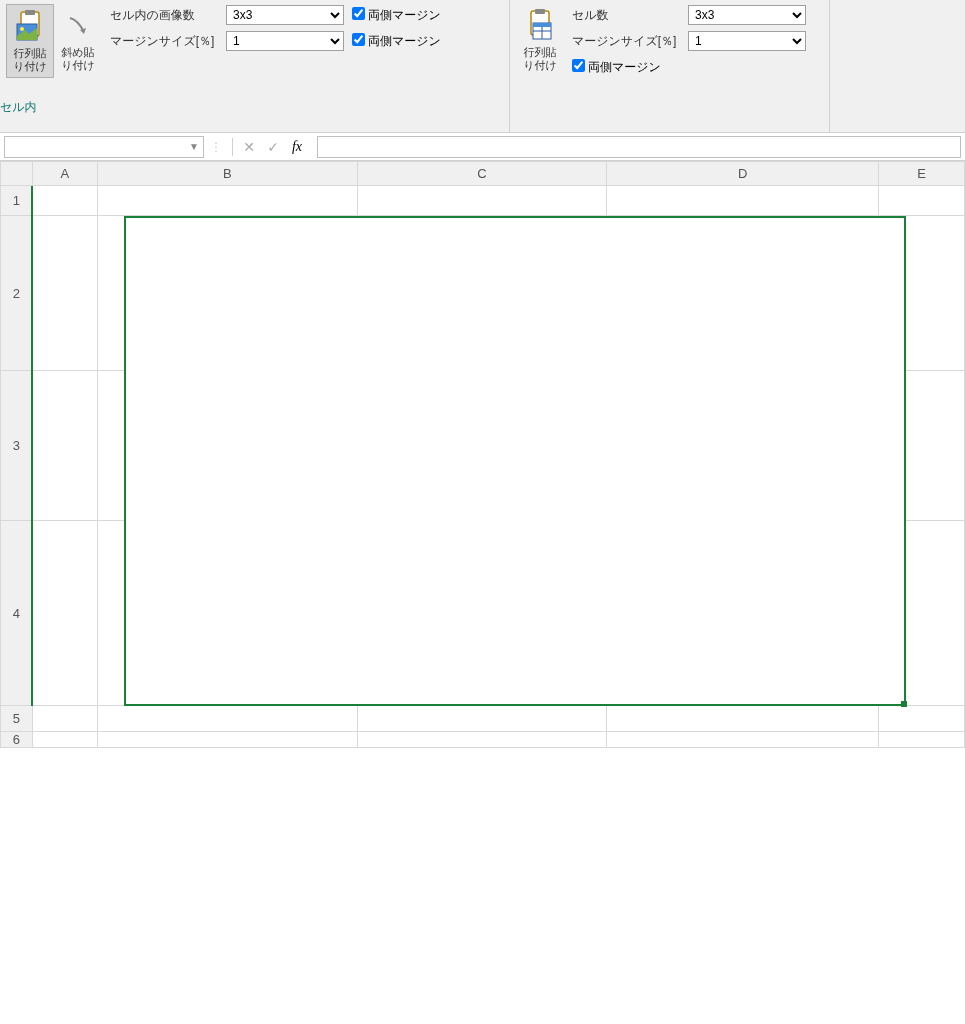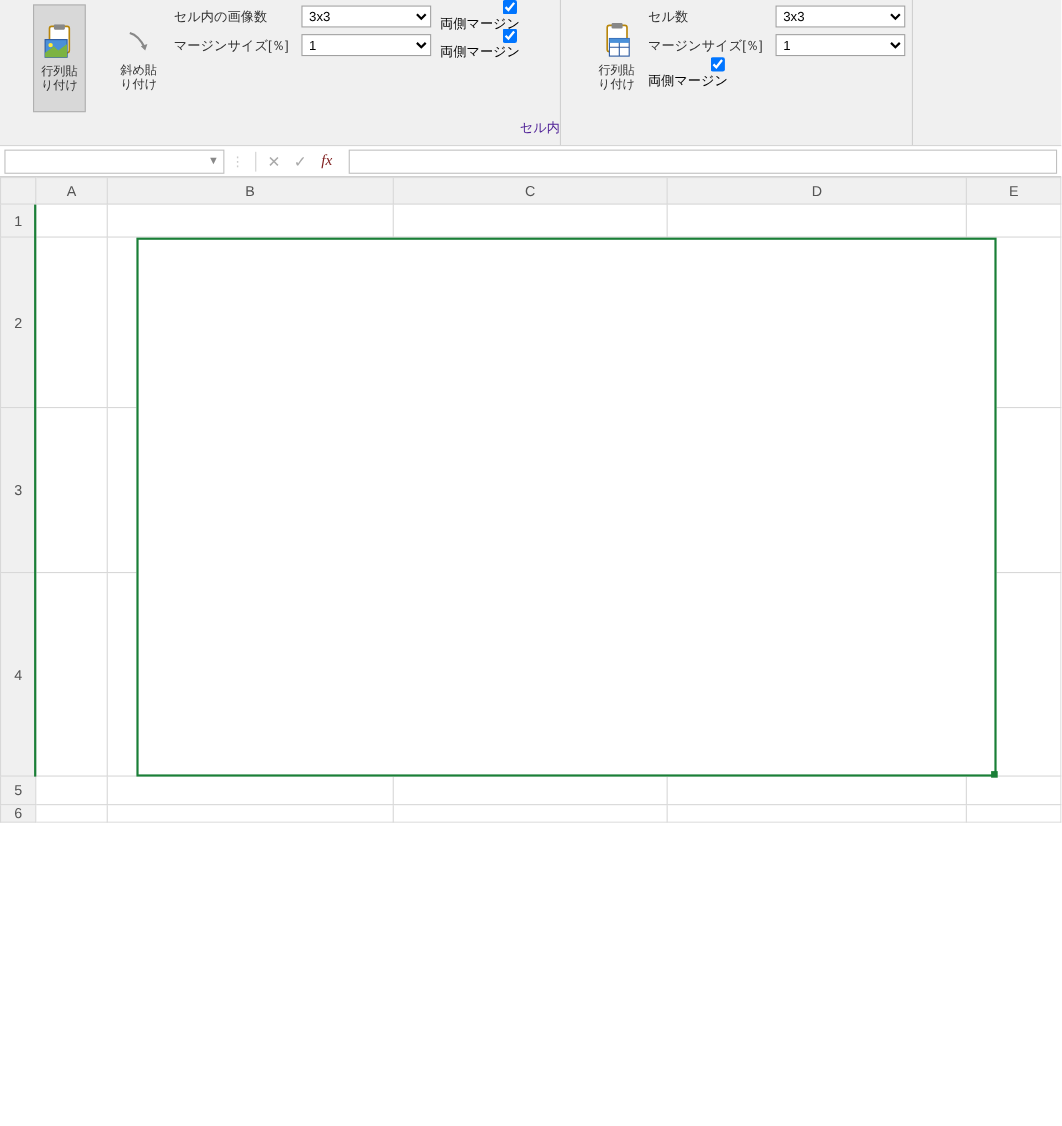--- a/index.html
+++ b/index.html
@@ -22,34 +22,33 @@
   flex-direction: column;
   justify-content: space-between;
 }
 .ribbon-group-body {
   display: flex;
   align-items: flex-start;
   padding: 4px 6px;
   flex: 1;
 }
 .ribbon-group-label {
-  text-align: right;
+  text-align: left;
   font-size: 12px;
-  color: #4c1d95;
+  color: #0f766e;
   padding: 2px 0 16px 0;
 }
 .big-button {
   display: flex;
   flex-direction: column;
   align-items: center;
   justify-content: space-between;
   width: 48px;
-  padding: 16px 2px;
+  padding: 4px 2px;
   cursor: pointer;
-  margin-left: 24px;
 }
 .big-button.selected {
   background: #d8d8d8;
   border: 1px solid #b0b0b0;
 }
 .big-button .icon-box {
   width: 32px;
   height: 36px;
   display: flex;
   align-items: center;
@@ -75,22 +74,21 @@
 }
 .form-select {
   border: 1px solid #a0a0a0;
   background: #fff;
   height: 20px;
   font-size: 12px;
   padding: 0 2px;
 }
 .form-check {
   display: flex;
-  align-items: flex-end;
-  flex-direction: column;
+  align-items: flex-start;
 }
 .form-check input {
   margin-right: 3px;
 }
 .formula-bar {
   display: flex;
   align-items: center;
   height: 28px;
   border-bottom: 1px solid #d0d0d0;
   background: #fff;
@@ -122,21 +120,21 @@
 }
 .fb-btn {
   width: 24px;
   text-align: center;
   color: #aaa;
   font-size: 14px;
 }
 .fb-btn.fx {
   font-style: italic;
   font-family: serif;
-  color: #7f1d1d;
+  color: #000000;
 }
 .formula-input {
   flex: 1;
   height: 22px;
   border: 1px solid #c0c0c0;
   background: #fff;
   margin-left: 8px;
 }
 .sheet-area {
   position: relative;

